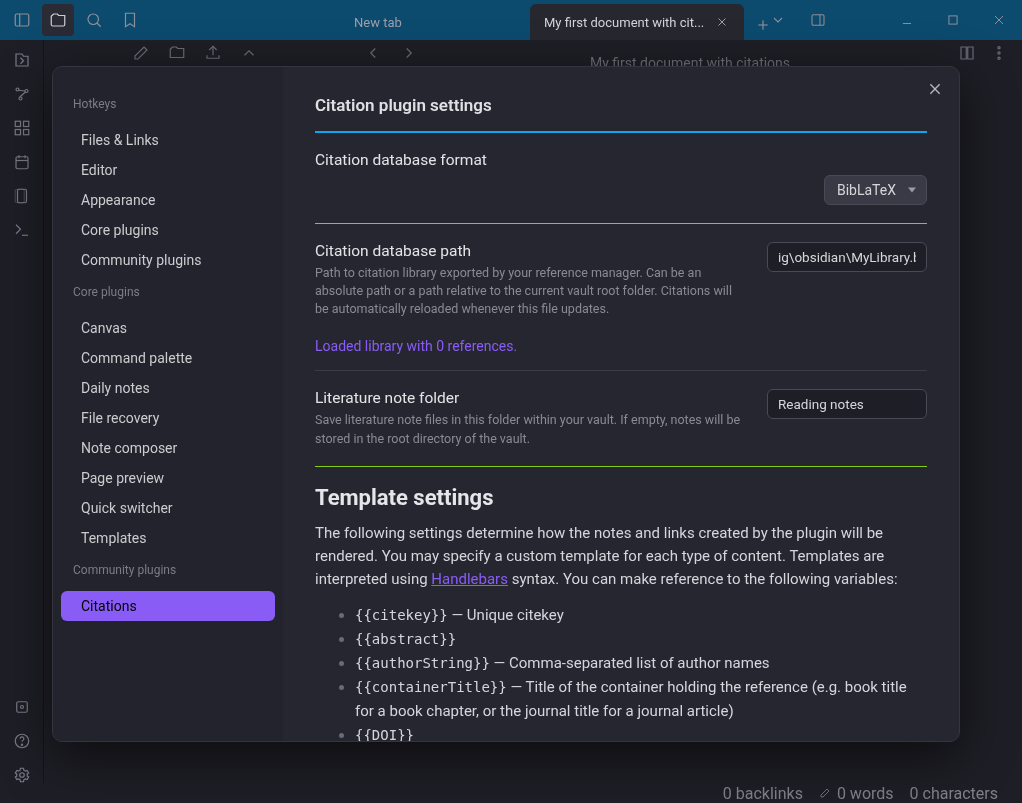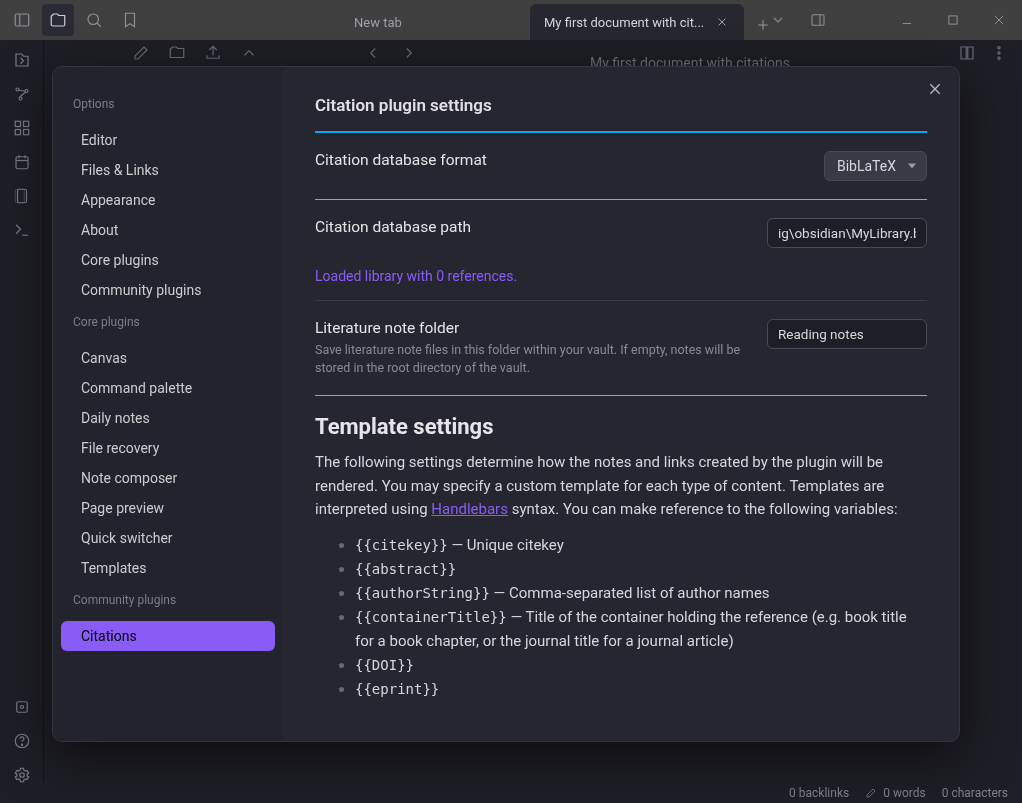--- a/index.html
+++ b/index.html
@@ -1,20 +1,20 @@
 <!DOCTYPE html>
 <html><head>
 <meta charset="utf-8">
 <style>
   * { margin: 0; padding: 0; box-sizing: border-box; }
   html, body { width: 1022px; height: 803px; overflow: hidden; background: #0c0d12; font-family: -apple-system, BlinkMacSystemFont, "Segoe UI", Roboto, sans-serif; color: #cecfd3; }
   .wrap { position: relative; width: 1022px; height: 803px; }
 
   
-  .titlebar { height: 40px; background: #404040; display: flex; align-items: center; position: relative; }
+  .titlebar { height: 40px; background: #0c4a6e; display: flex; align-items: center; position: relative; }
   .tb-left { display:flex; align-items:center; gap:4px; padding-left:6px; }
   .tb-iconbtn { width:32px; height:32px; display:flex; align-items:center; justify-content:center; color:#8e8e99; border-radius:4px; }
   .tb-iconbtn.active { background:#2b2b36; color:#cfcfd6; }
   .tb-iconbtn svg { width:18px; height:18px; stroke:currentColor; fill:none; stroke-width:1.6; }
   .tabs { position:absolute; left:340px; top:0; height:40px; display:flex; align-items:flex-end;}
   .tab { height:36px; min-width:190px; display:flex; align-items:center; padding:0 14px; font-size:13px; color:#9f9fab; gap:10px; border-radius:6px 6px 0 0; position:relative;}
   .tab.active { background:#27272f; color:#d3d3db;justify-content:space-between; }
   .tab-close { width:16px; height:16px; display:flex; align-items:center; justify-content:center; color:#9f9fab; }
   .tab-close svg{width:12px;height:12px;stroke:currentColor;fill:none;stroke-width:2;}
   .tab-add { width:30px; height:30px; display:flex; align-items:center; justify-content:center; color:#8e8e99; margin-left:4px; }
@@ -37,21 +37,21 @@
   .under-title .rightbtns svg{width:18px;height:18px;stroke:currentColor;fill:none;stroke-width:1.6;}
 
   
   .ribbon{ position:absolute; left:0; top:40px; bottom:0; width:44px; background:#1e1e26; display:flex; flex-direction:column; align-items:center; padding-top:6px; gap:6px; border-right:1px solid #14141a;}
   .ribbon .rb{ width:32px; height:28px; display:flex; align-items:center; justify-content:center; color:#7a7a86; border-radius:4px;}
   .ribbon .rb svg{width:18px;height:18px;stroke:currentColor;fill:none;stroke-width:1.6;}
   .ribbon .spacer{flex:1;}
   
   
   .mainbg{ position:absolute; left:44px; right:0; top:70px; bottom:20px; background:#1e1e26;}
-  .statusbar{position:absolute; left:0; right:0; bottom:0; height:20px; background:#1e1e26; display:flex; justify-content:flex-end; padding-right:14px; gap:16px; font-size:12px; color:#808089;}
+  .statusbar{position:absolute; left:0; right:0; bottom:0; height:20px; background:#1e1e26; display:flex; justify-content:flex-end; padding-right:24px; gap:16px; font-size:16px; color:#808089;}
   .statusbar .sb-item{display:flex; align-items:center; gap:6px;}
   .statusbar svg{width:12px;height:12px;stroke:currentColor;fill:none;stroke-width:1.6;}
 
   
   .modal{ position:absolute; left:52px; top:66px; width:908px; height:676px; background:#262631; border-radius:10px; box-shadow:0 14px 50px rgba(0,0,0,0.6); display:flex; overflow:hidden; border:1px solid #35353f;}
   .modal-close{position:absolute; right:12px; top:10px; width:24px; height:24px; display:flex;align-items:center;justify-content:center;color:#b6b6be;}
   .modal-close svg{width:16px;height:16px;stroke:currentColor;fill:none;stroke-width:2;}
   
   .modal-sidebar{ width:230px; background:#23232d; padding:20px 0 0 0; overflow:auto;}
   .ms-group{ padding:10px 16px 4px 20px;}
@@ -64,21 +64,21 @@
   .modal-main::-webkit-scrollbar-thumb{background:#45454f;border-radius:4px;}
   .mm-title{font-size:17px; font-weight:600; color:#e0e0e4; padding-bottom:16px; border-bottom:2px solid #0ea5e9;}
   
   .setting-row{ display:flex; align-items:flex-start; justify-content:space-between; padding:18px 0; border-bottom:1px solid #84cc16;}
   .setting-row.noborder{border-bottom:none;}
   .setting-info{ flex:1; padding-right:20px;}
   .setting-label{ font-size:15.5px; color:#e4e4e7; margin-bottom:4px;}
   .setting-desc{ font-size:12.5px; color:#8a8a96; line-height:1.45;}
   .setting-control{ flex-shrink:0;}
   
-  .select-control{ background:#3a3a46; border:1px solid #4a4a56; color:#d6d6da; padding:6px 30px 6px 12px; border-radius:6px; font-size:14px; position:relative; min-width:92px; text-align:center;}
+  .select-control{ background:#3a3a46; border:1px solid #4a4a56; color:#d6d6da; padding:6px 30px 6px 12px; border-radius:6px; font-size:14px; position:relative; min-width:92px; text-align:center;margin-top:24px;}
   .select-control::after{content:''; position:absolute; right:10px; top:50%; width:0;height:0;border-left:4px solid transparent;border-right:4px solid transparent;border-top:5px solid #9a9aa4; transform:translateY(-50%);}
   
   .text-input{ background:#1e1e26; border:1px solid #4a4a56; color:#d6d6da; padding:6px 10px; border-radius:6px; font-size:13.5px; width:160px; font-family:inherit; text-align:right; overflow:hidden; white-space:nowrap;}
   
   .status-msg{ color:#8a5cf6; font-size:14px; padding:14px 0 16px 0; border-bottom:1px solid #3b3b46;}
   
   .sec-heading{font-size:22px; font-weight:700; color:#e6e6ea; padding:18px 0 12px 0;}
   .para{font-size:15px; line-height:1.55; color:#d5d5db;}
   .para a{color:#8a5cf6; text-decoration:underline;}
   
@@ -295,26 +295,25 @@
   <div class="modal">
     <div class="modal-close">
         <svg viewBox="0 0 24 24">
           <line x1="5" y1="5" x2="19" y2="19"></line>
           <line x1="19" y1="5" x2="5" y2="19"></line>
         </svg>
       </div>
 
     <div class="modal-sidebar" id="settings-sidebar">
         <div class="ms-group">
-          <div class="ms-heading">Options</div>
-        </div>
+          <div class="ms-heading">Hotkeys</div>
+        </div>
+        <div class="ms-item">Files &amp; Links</div>
         <div class="ms-item">Editor</div>
-        <div class="ms-item">Files &amp; Links</div>
         <div class="ms-item">Appearance</div>
-        <div class="ms-item">About</div>
         <div class="ms-item">Core plugins</div>
         <div class="ms-item">Community plugins</div>
         <div class="ms-group">
           <div class="ms-heading">Core plugins</div>
         </div>
         <div class="ms-item">Canvas</div>
         <div class="ms-item">Command palette</div>
         <div class="ms-item">Daily notes</div>
         <div class="ms-item">File recovery</div>
         <div class="ms-item">Note composer</div>
@@ -335,20 +334,21 @@
           <div class="setting-label">Citation database format</div>
         </div>
         <div class="setting-control">
           <div class="select-control">BibLaTeX</div>
         </div>
       </div>
 
       <div class="setting-row noborder" style="padding-bottom:6px;">
         <div class="setting-info">
           <div class="setting-label">Citation database path</div>
+          <div class="setting-desc">Path to citation library exported by your reference manager. Can be an absolute path or a path relative to the current vault root folder. Citations will be automatically reloaded whenever this file updates.</div>
         </div>
         <div class="setting-control">
           <input class="text-input" value="ig\obsidian\MyLibrary.bib" style="">
         </div>
       </div>
 
       <div class="status-msg">Loaded library with 0 references.</div>
 
       <div class="setting-row">
         <div class="setting-info">

